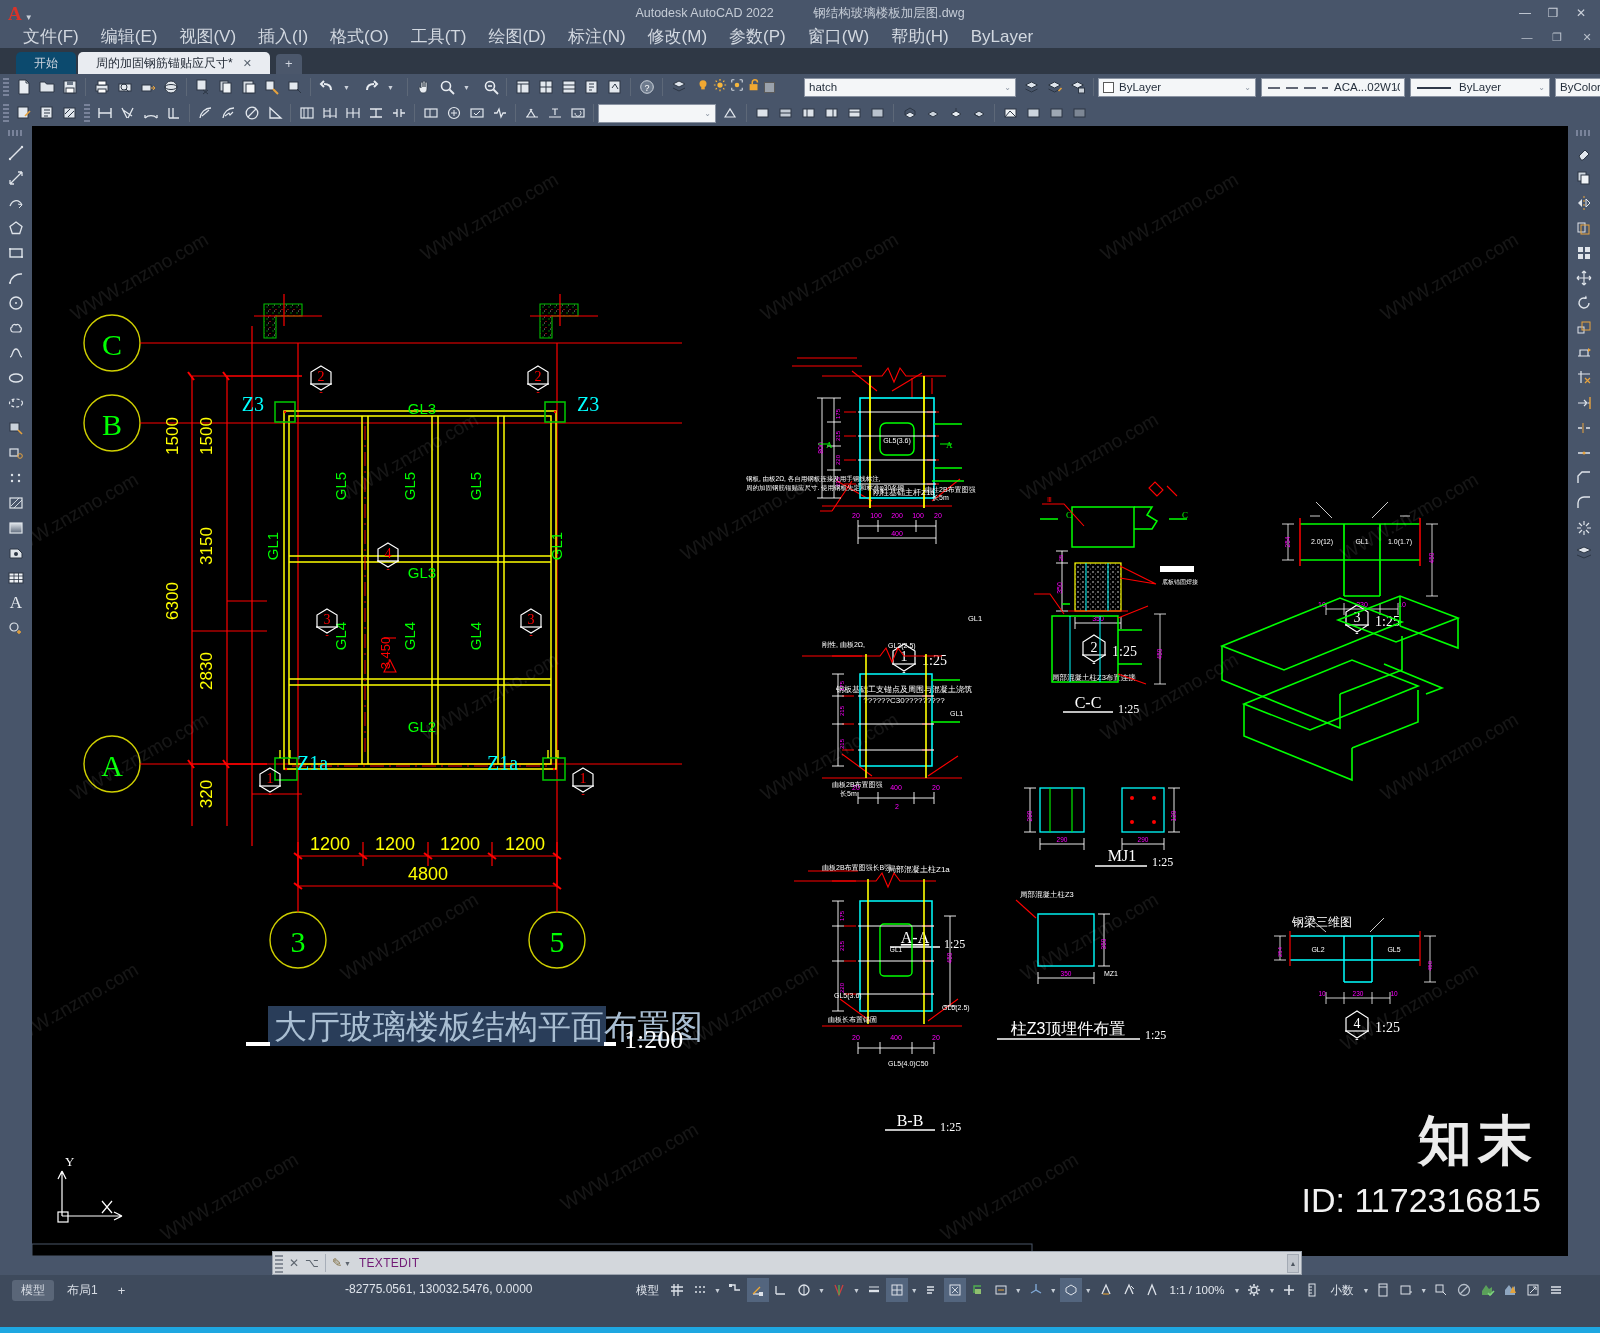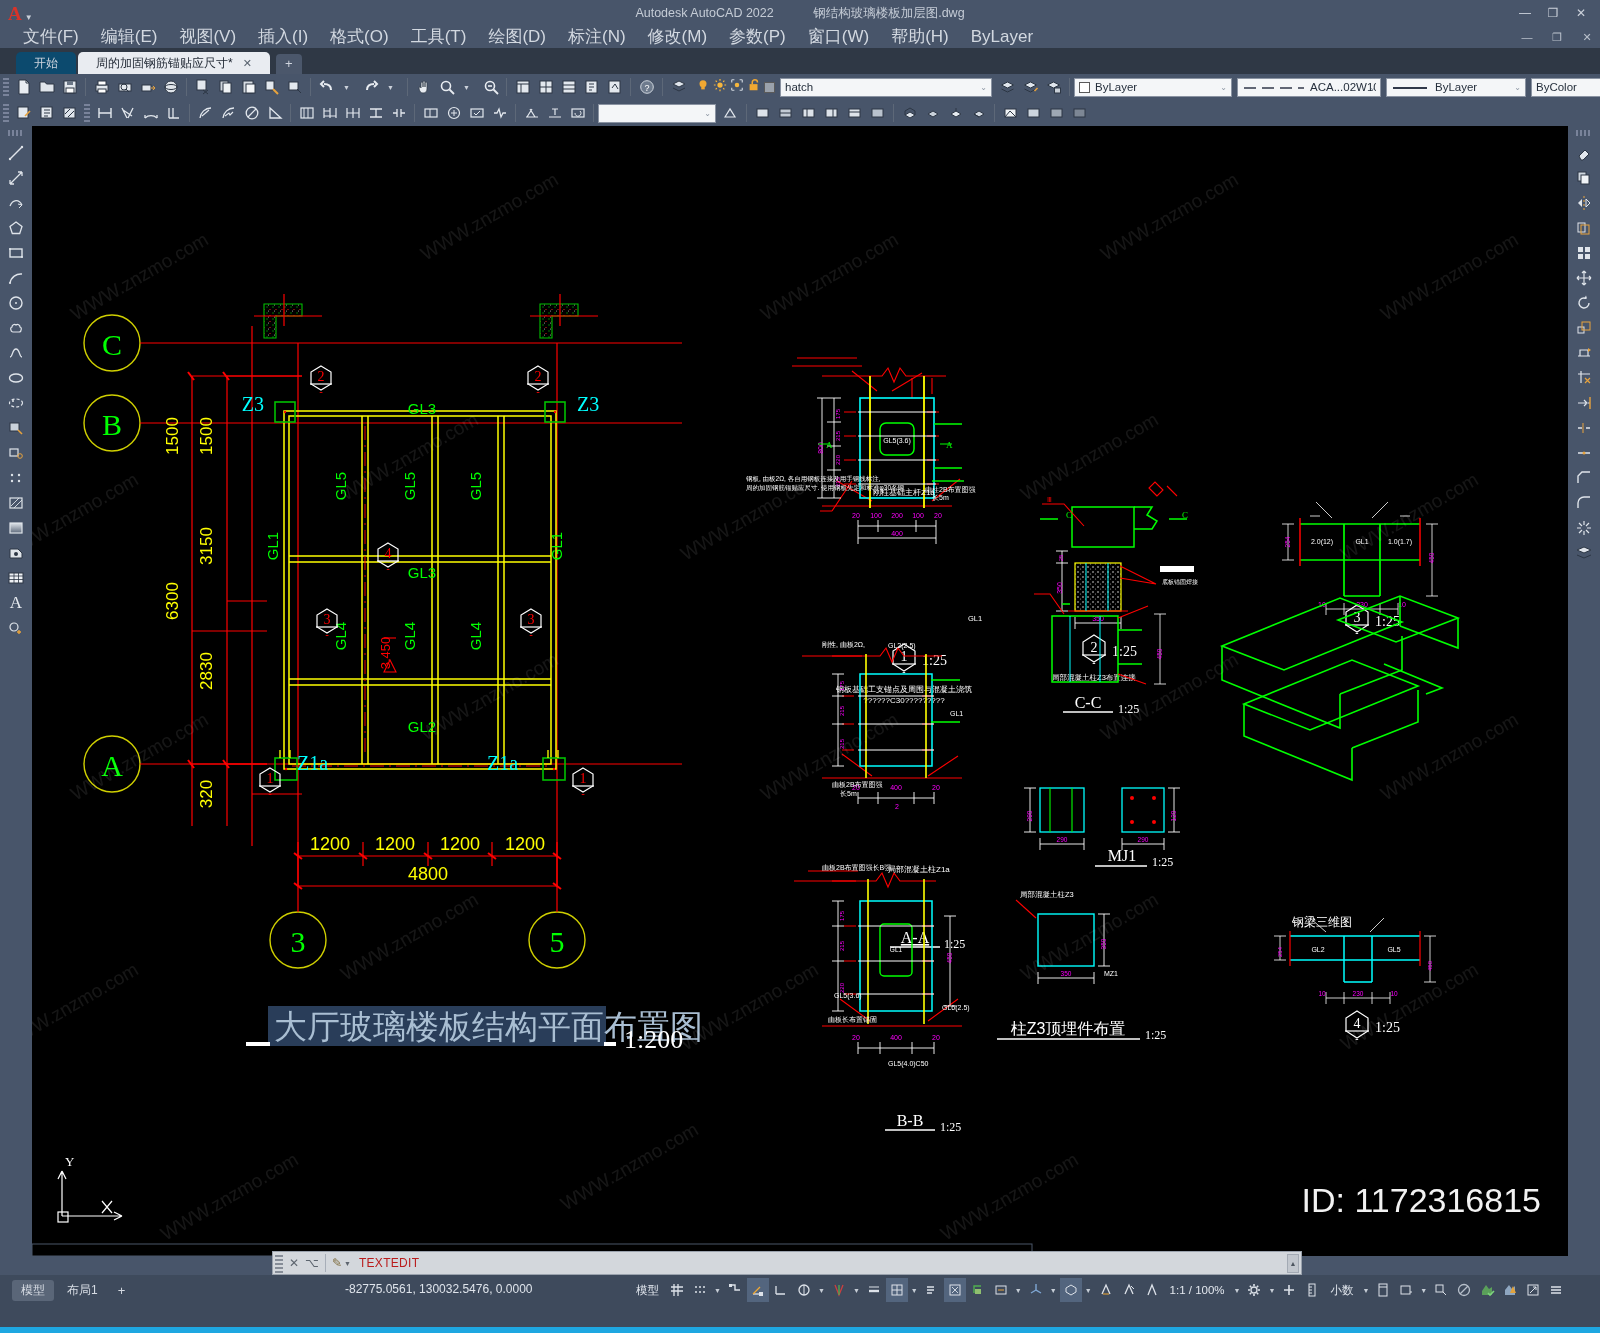--- a/index.html
+++ b/index.html
@@ -149,21 +149,21 @@
     position: absolute; left: 272px; top: 1251px; width: 1030px; height: 24px;
     background: #d3d7dc; border: 1px solid #9aa2ad; display: flex; align-items: center;
   }
   .cmd-grip {
     width: 8px; height: 20px; margin-left: 2px;
     background: repeating-linear-gradient(0deg,#868d98 0 2px,transparent 2px 4px);
   }
   .cmd-x { color: #5d656f; font-size: 12px; margin: 0 6px; }
   .cmd-div { width: 1px; height: 18px; background: #a7aeb8; margin: 0 6px; }
   .cmd-text {
-    font-family: "Liberation Sans", sans-serif; font-size: 12px; color: #b91c1c;
+    font-family: "Liberation Sans", sans-serif; font-size: 12px; color: #701a75;
     letter-spacing: .3px;
   }
   .cmd-scroll {
     position: absolute; right: 2px; top: 2px; width: 12px; height: 19px;
     background: #c2c7ce; border: 1px solid #a3aab4;
     display: flex; align-items: center; justify-content: center;
     color: #4d555f; font-size: 7px;
   }
 
   
@@ -423,21 +423,21 @@
       <span><svg width="14" height="14" viewBox="0 0 16 16">
             <path d="M2 2h3M2 2v3M14 2h-3M14 2v3M2 14h3M2 14v-3M14 14h-3M14 14v-3" stroke="#cfd6de" stroke-width="1.3" fill="none"></path>
             <circle cx="8" cy="8" r="2.6" fill="#f5b63d"></circle>
           </svg></span>
       <span><svg width="14" height="14" viewBox="0 0 16 16">
             <rect x="3" y="7" width="9" height="7" fill="#f0a832"></rect>
             <path d="M6 7V5a3 3 0 016 0" fill="none" stroke="#f0a832" stroke-width="1.7"></path>
           </svg></span>
       <span class="swatch" style="background:#9aa2ac;"></span>
     </div>
-    <div class="combo" style="width:212px;">
+    <div class="combo" style="width:212px;margin-left:24px;">
       <span class="cv">hatch</span>
       <span class="ca">⌄</span>
     </div>
     <div class="tbtn" style="margin-left:5px;">
         <svg width="17" height="16" viewBox="0 0 16 16">
           <path d="M2 6l6-3 6 3-6 3z" fill="#dfe5ec" stroke="#2c3644"></path>
           <path d="M2 10l6 3 6-3" fill="none" stroke="#2c3644"></path>
         </svg>
       </div>
     <div class="tbtn">
@@ -1509,20 +1509,21 @@
       <span style="left:-40px; top:870px;">WWW.znzmo.com</span>
       <span style="left:300px; top:800px;">WWW.znzmo.com</span>
       <span style="left:640px; top:870px;">WWW.znzmo.com</span>
       <span style="left:980px; top:800px;">WWW.znzmo.com</span>
       <span style="left:1300px;top:870px;">WWW.znzmo.com</span>
       <span style="left:120px; top:1060px;">WWW.znzmo.com</span>
       <span style="left:520px; top:1030px;">WWW.znzmo.com</span>
       <span style="left:900px; top:1060px;">WWW.znzmo.com</span>
     </div>
 
+    <div class="bigwm">知末</div>
     <div class="idwm">ID: 1172316815</div>
   </div>
 
   <div class="cmdline">
     <div class="cmd-grip"></div>
     <div class="cmd-x">✕</div>
     <div style="color:#5d656f;font-size:12px;">⌥</div>
     <div class="cmd-div"></div>
     <div style="color:#7d6a3b;font-size:12px;margin-right:2px;">✎</div>
     <div style="color:#5d656f;font-size:7px;margin-right:8px;">▼</div>

